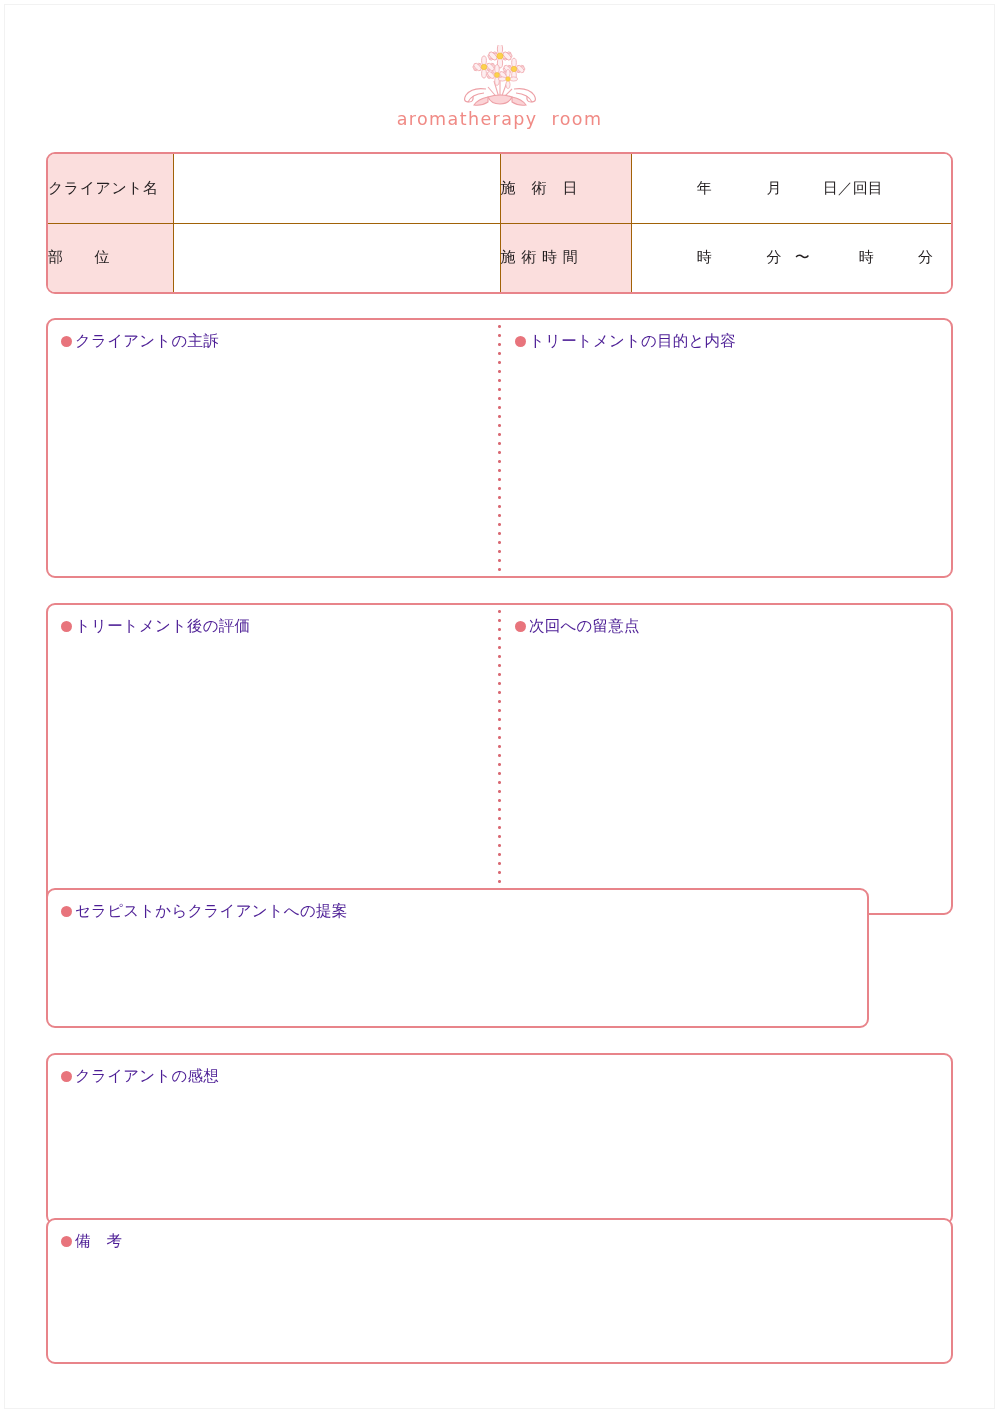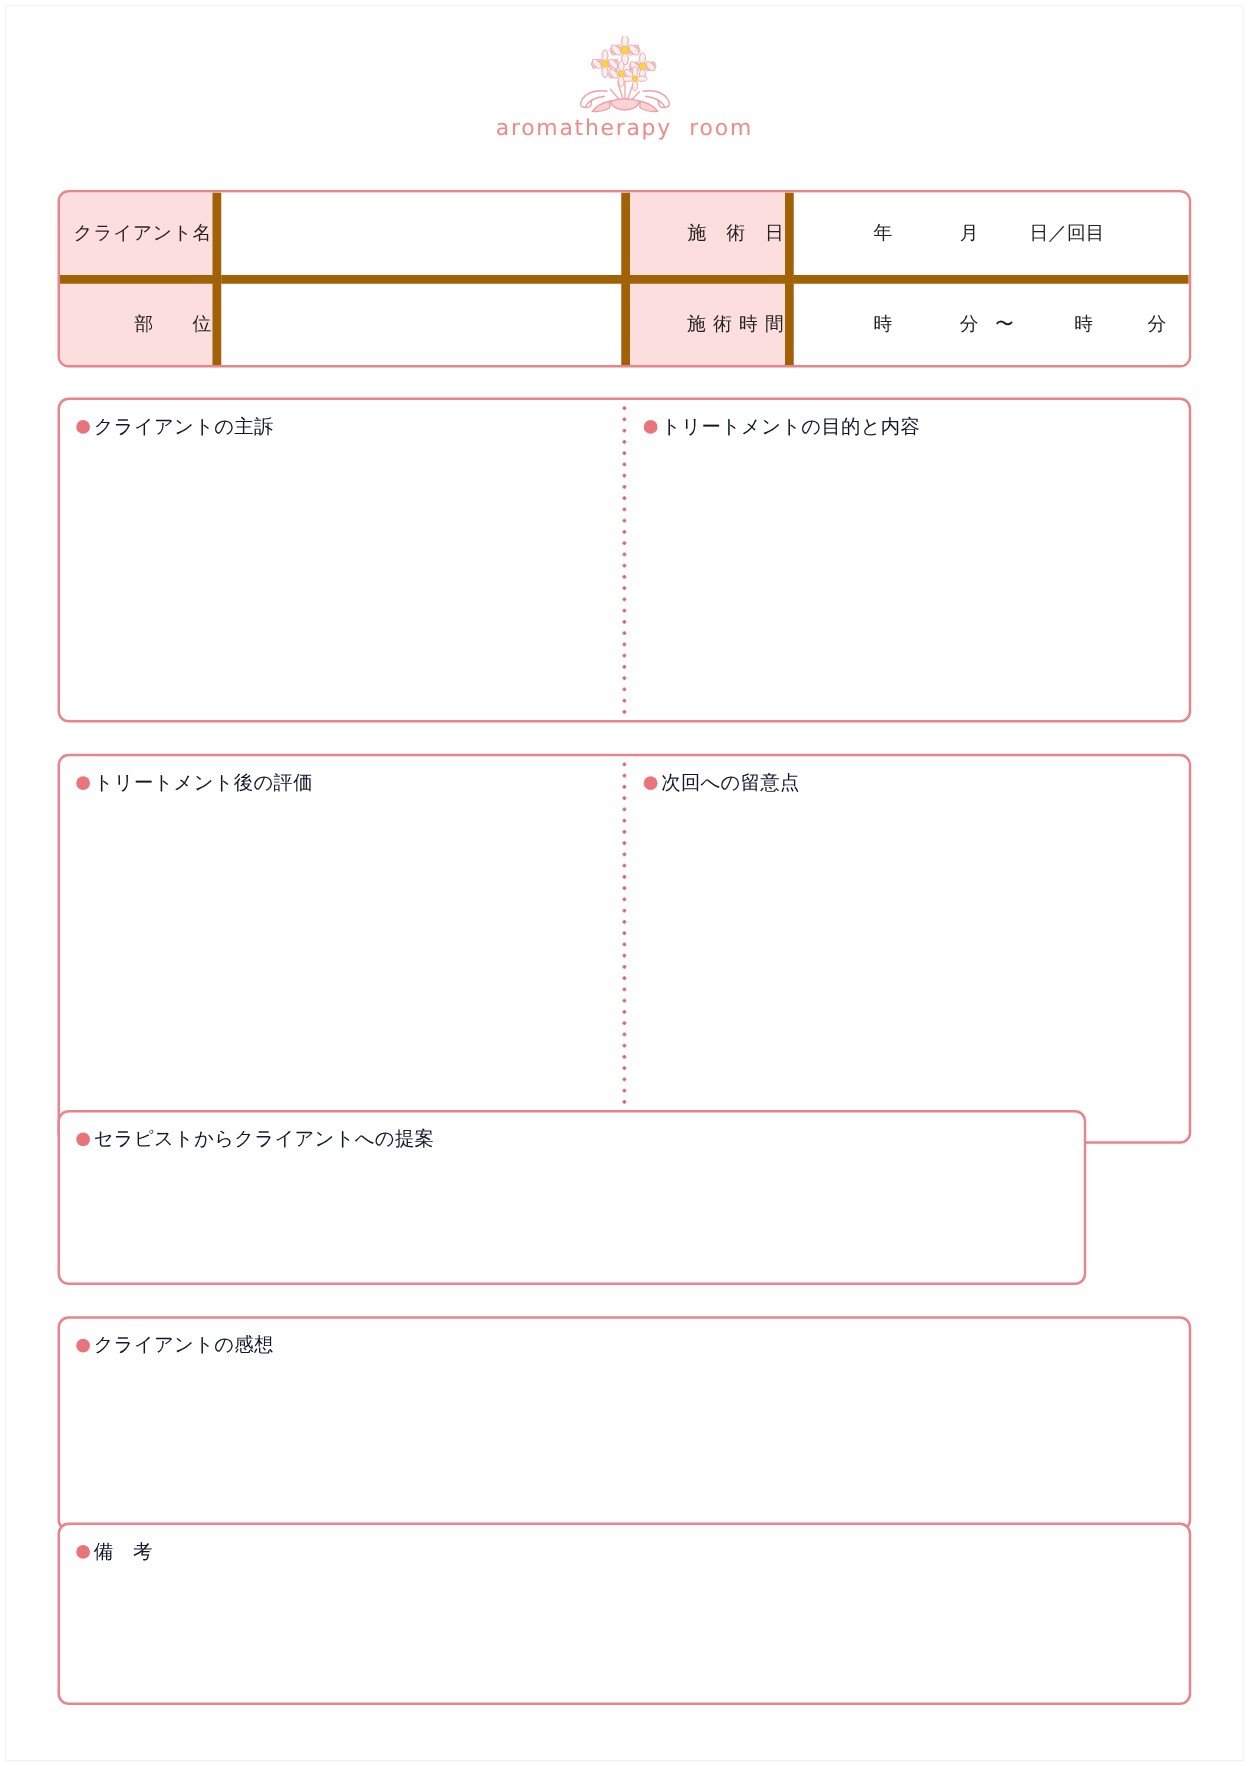--- a/index.html
+++ b/index.html
@@ -21,21 +21,21 @@
     position: absolute;
     left: 4px; top: 4px;
     width: 991px; height: 1405px;
     border: 1px solid #f2f2f2;
     pointer-events: none;
   }
 
   
   .header {
     position: absolute;
-    left: 0; top: 1px;
+    left: 0; top: 17px;
     width: 999px;
     height: 140px;
     display: flex;
     flex-direction: column;
     align-items: center;
     justify-content: flex-start;
     padding-top: 28px;
   }
   .logo-mark {
     width: 120px;
@@ -69,35 +69,35 @@
     overflow: hidden;
     border-radius: 9px;
   }
   .info-table table {
     width: 100%;
     height: 100%;
     border-collapse: collapse;
     table-layout: fixed;
   }
   .info-table td {
-    border: 7px solid #a16207;
+    border: 1px solid #a16207;
     padding: 0 0;
     font-size: 15px;
     color: #231f20;
     vertical-align: middle;
     height: 46px;
   }
   .info-table tr:first-child td { border-top: none; }
   .info-table tr:last-child td { border-bottom: none; }
   .info-table td:first-child { border-left: none; }
   .info-table td:last-child { border-right: none; }
 
   .lbl {
     background: #fbdedd;
-    text-align: right;
+    text-align: left;
     font-size: 15px;
     letter-spacing: 0.5px;
     color: #231f20;
     white-space: pre;
   }
   .lbl.narrow { letter-spacing: 0px; }
   .val { background: #ffffff; }
 
   .date-line {
     display: flex;
@@ -127,21 +127,21 @@
   .t-sep{ width: 48px; text-align: center; }
   .t-h2 { width: 58px; text-align: right; }
   .t-m2 { width: 68px; text-align: right; }
 
   
   .sec-title {
     position: absolute;
     display: flex;
     align-items: center;
     font-size: 15.5px;
-    color: #0f172a;
+    color: #4c1d95;
     white-space: pre;
     letter-spacing: 0.2px;
   }
   .bullet {
     width: 11px;
     height: 11px;
     border-radius: 50%;
     background: #e8747c;
     display: inline-block;
     margin-right: 3px;

